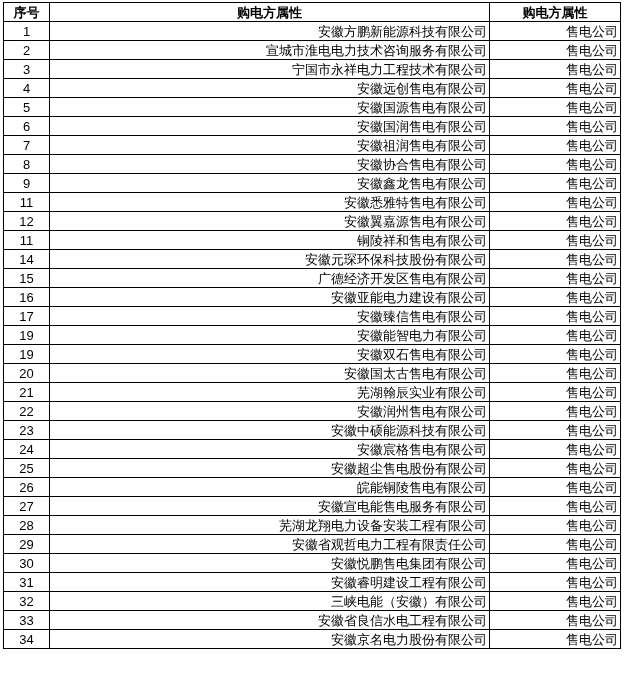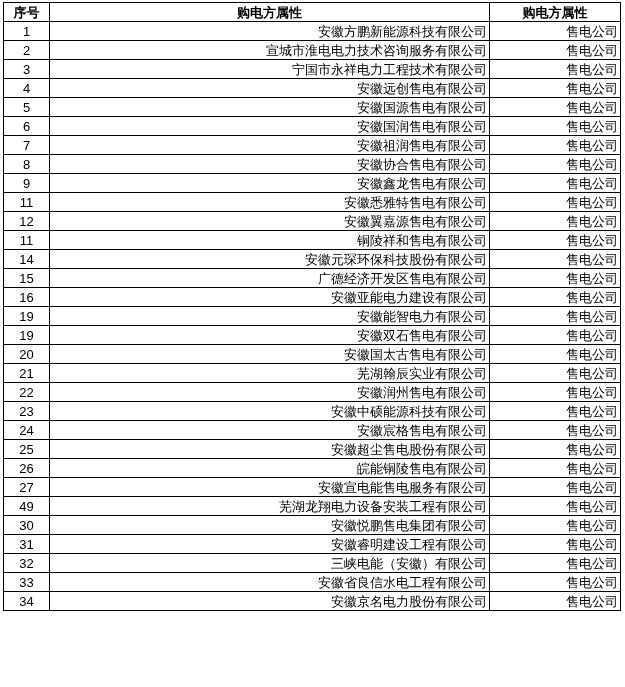--- a/index.html
+++ b/index.html
@@ -149,20 +149,25 @@
           <td class="num">15</td>
           <td class="name">广德经济开发区售电有限公司</td>
           <td class="attr">售电公司</td>
         </tr>
         <tr>
           <td class="num">16</td>
           <td class="name">安徽亚能电力建设有限公司</td>
           <td class="attr">售电公司</td>
         </tr>
         <tr>
+          <td class="num">17</td>
+          <td class="name">安徽臻信售电有限公司</td>
+          <td class="attr">售电公司</td>
+        </tr>
+        <tr>
           <td class="num">19</td>
           <td class="name">安徽能智电力有限公司</td>
           <td class="attr">售电公司</td>
         </tr>
         <tr>
           <td class="num">19</td>
           <td class="name">安徽双石售电有限公司</td>
           <td class="attr">售电公司</td>
         </tr>
         <tr>
@@ -199,22 +204,27 @@
           <td class="num">26</td>
           <td class="name">皖能铜陵售电有限公司</td>
           <td class="attr">售电公司</td>
         </tr>
         <tr>
           <td class="num">27</td>
           <td class="name">安徽宣电能售电服务有限公司</td>
           <td class="attr">售电公司</td>
         </tr>
         <tr>
-          <td class="num">49</td>
+          <td class="num">28</td>
           <td class="name">芜湖龙翔电力设备安装工程有限公司</td>
+          <td class="attr">售电公司</td>
+        </tr>
+        <tr>
+          <td class="num">29</td>
+          <td class="name">安徽省观哲电力工程有限责任公司</td>
           <td class="attr">售电公司</td>
         </tr>
         <tr>
           <td class="num">30</td>
           <td class="name">安徽悦鹏售电集团有限公司</td>
           <td class="attr">售电公司</td>
         </tr>
         <tr>
           <td class="num">31</td>
           <td class="name">安徽睿明建设工程有限公司</td>

